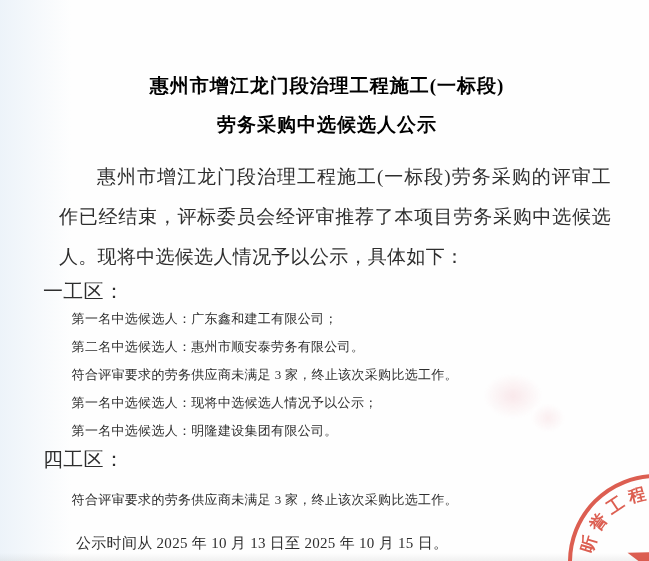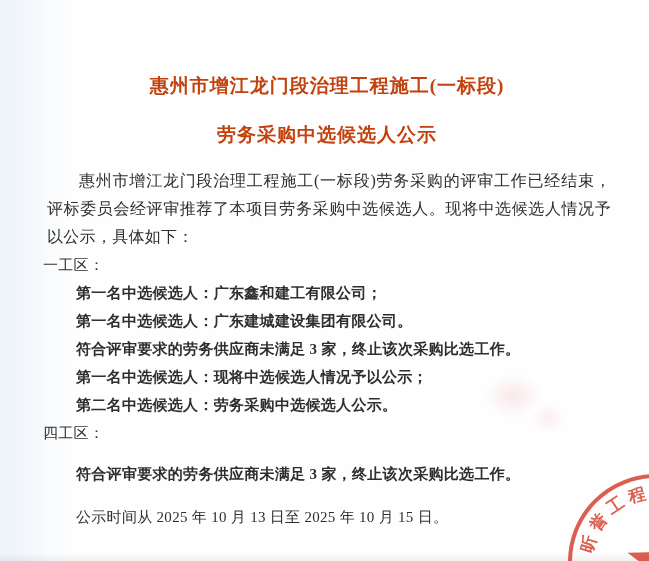--- a/index.html
+++ b/index.html
@@ -26,45 +26,44 @@
   .content {
     position: absolute;
     left: 43px;
     right: 38px;
     top: 74px;
   }
   .title {
     text-align: center;
     font-size: 19px;
     font-weight: bold;
-    color: #c2410c;
+    color: #000000;
     letter-spacing: 1px;
     line-height: 24px;
     margin: 0;
   }
-  .title.second { margin-top: 25px; }
+  .title.second { margin-top: 15px; }
   .intro {
-    margin: 20px 0 0 4px;
-    font-size: 16px;
-    line-height: 28px;
+    margin: 20px 0 0 16px;
+    font-size: 19px;
+    line-height: 40px;
     text-indent: 2em;
     text-align: justify;
     letter-spacing: 0.3px;
   }
   .sect-heading {
-    font-size: 15px;
+    font-size: 20px;
     line-height: 28px;
     letter-spacing: 0.3px;
   }
   .sect-line {
-    font-size: 15px;
+    font-size: 13px;
     line-height: 28px;
     padding-left: 2.2em;
     letter-spacing: 0.3px;
-    font-weight: bold;
   }
   .sect-line.spaced { margin-top: 13px; }
   .publicity {
     font-size: 15px;
     line-height: 28px;
     padding-left: 2.2em;
     margin-top: 15px;
     letter-spacing: 0.3px;
   }
   
@@ -102,30 +101,30 @@
 
   <div class="content">
     <h1 class="title">惠州市增江龙门段治理工程施工(一标段)</h1>
     <h1 class="title second">劳务采购中选候选人公示</h1>
 
     <p class="intro">惠州市增江龙门段治理工程施工(一标段)劳务采购的评审工作已经结束，评标委员会经评审推荐了本项目劳务采购中选候选人。现将中选候选人情况予以公示，具体如下：</p>
 
     <div>
       <div class="sect-heading">一工区：</div>
       <div class="sect-line">第一名中选候选人：广东鑫和建工有限公司；</div>
-      <div class="sect-line">第一名中选候选人：广东建城建设集团有限公司。</div>
+      <div class="sect-line">第二名中选候选人：惠州市顺安泰劳务有限公司。</div>
     </div>
 
     <div>
       <div class="sect-line">符合评审要求的劳务供应商未满足 3 家，终止该次采购比选工作。</div>
     </div>
 
     <div>
       <div class="sect-line">第一名中选候选人：现将中选候选人情况予以公示；</div>
-      <div class="sect-line">第二名中选候选人：劳务采购中选候选人公示。</div>
+      <div class="sect-line">第一名中选候选人：明隆建设集团有限公司。</div>
     </div>
 
     <div>
       <div class="sect-heading">四工区：</div>
       <div class="sect-line spaced">符合评审要求的劳务供应商未满足 3 家，终止该次采购比选工作。</div>
     </div>
 
     <div class="publicity">公示时间从 2025 年 10 月 13 日至 2025 年 10 月 15 日。</div>
   </div>
 

